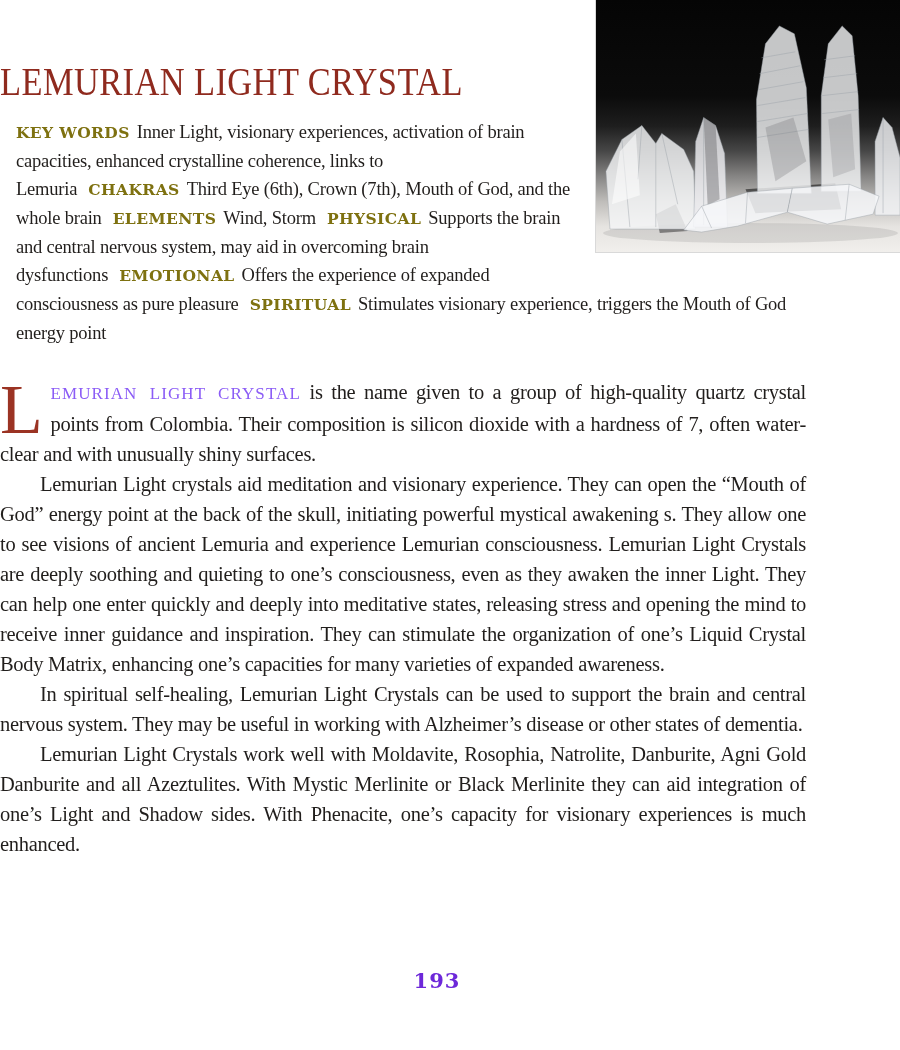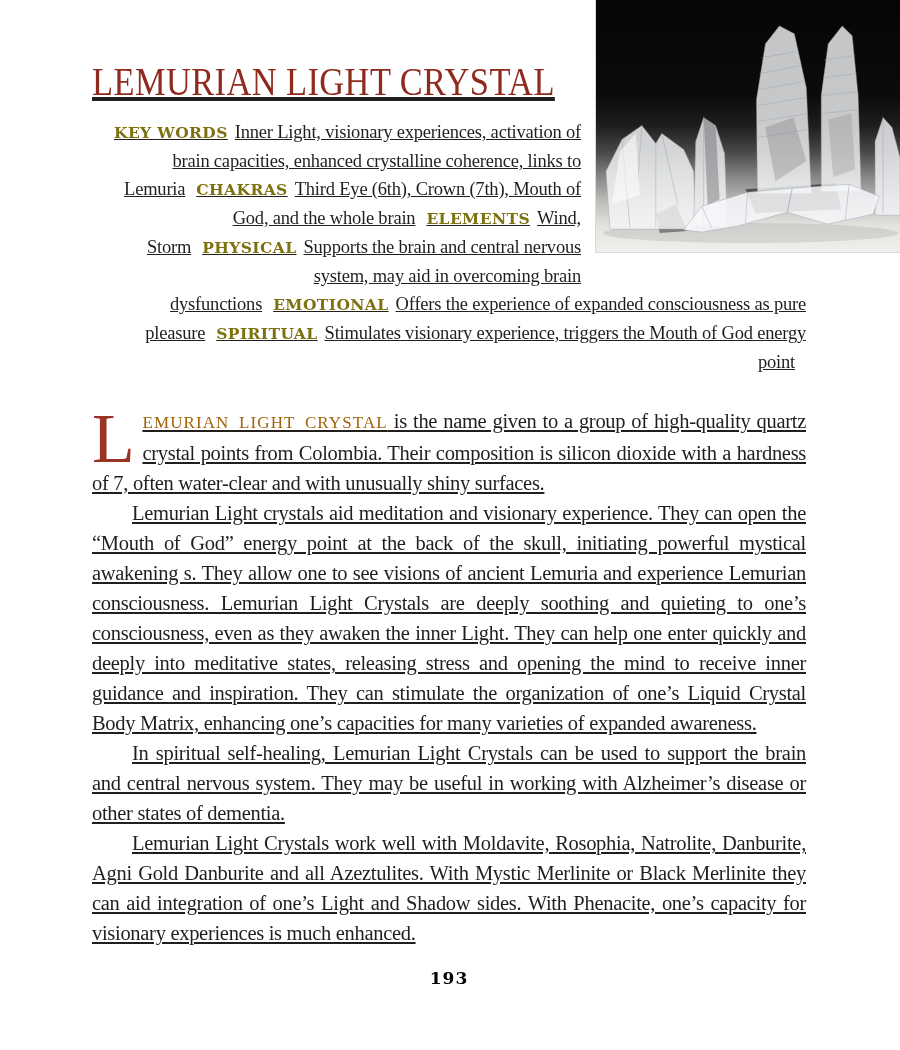--- a/index.html
+++ b/index.html
@@ -4,21 +4,21 @@
 <style>
   html,body{margin:0;padding:0;background:#ffffff;}
   .page{
     position:relative;
     width:900px;height:1050px;
     background:#ffffff;
     font-family:"Liberation Serif","DejaVu Serif",serif;
     color:#211e1c;
     overflow:hidden;
   }
-  .content{overflow:hidden;height:100%;padding-left:92px;box-sizing:border-box;text-decoration:underline;}
+  .content{overflow:hidden;height:100%;box-sizing:border-box;}
   figure.photo{
     float:right;
     width:305px;height:253px;
     margin:0 0 14px 14px;
     padding:0;
     border-left:1px solid #d9d9d9;
     border-bottom:1px solid #d9d9d9;
     box-sizing:border-box;
     background:#000;
   }
@@ -32,21 +32,21 @@
     letter-spacing:.5px;
     transform:scaleX(.86);
     transform-origin:left center;
     white-space:nowrap;
   }
   p.keywords{
     margin:16px 94px 0 16px;
     font-size:18.5px;
     line-height:28px;
     letter-spacing:-.2px;
-    text-align:right;
+    text-align:left;
   }
   .kw-label{
     font-family:"DejaVu Serif","Liberation Serif",serif;
     font-weight:bold;
     font-size:15.5px;
     letter-spacing:.4px;
     color:#7e7110;
     padding-right:7px;
   }
   .kw-text{padding-right:11px;}
@@ -61,34 +61,34 @@
   p.para.first{margin-top:30px;}
   p.para.indent{text-indent:40px;}
   .dropcap{
     float:left;
     font-size:70px;
     line-height:.82;
     padding:4px 8px 0 0;
     color:#9b3323;
   }
   .lead-sc{
-    color:#a16207;
+    color:#8b5cf6;
     font-size:17px;
     letter-spacing:1.1px;
     word-spacing:3px;
   }
   .folio{
     position:absolute;
-    left:92px;top:968px;width:714px;
+    left:80px;top:968px;width:714px;
     text-align:center;
     font-family:"DejaVu Serif","Liberation Serif",serif;
     font-weight:bold;
-    font-size:17px;
+    font-size:21px;
     letter-spacing:1px;
-    color:#000000;
+    color:#6d28d9;
   }
 </style>
 </head>
 <body>
 
 <div class="page">
   <div class="content">
 
     <figure class="photo">
       <svg viewBox="0 0 305 253" preserveAspectRatio="none">

